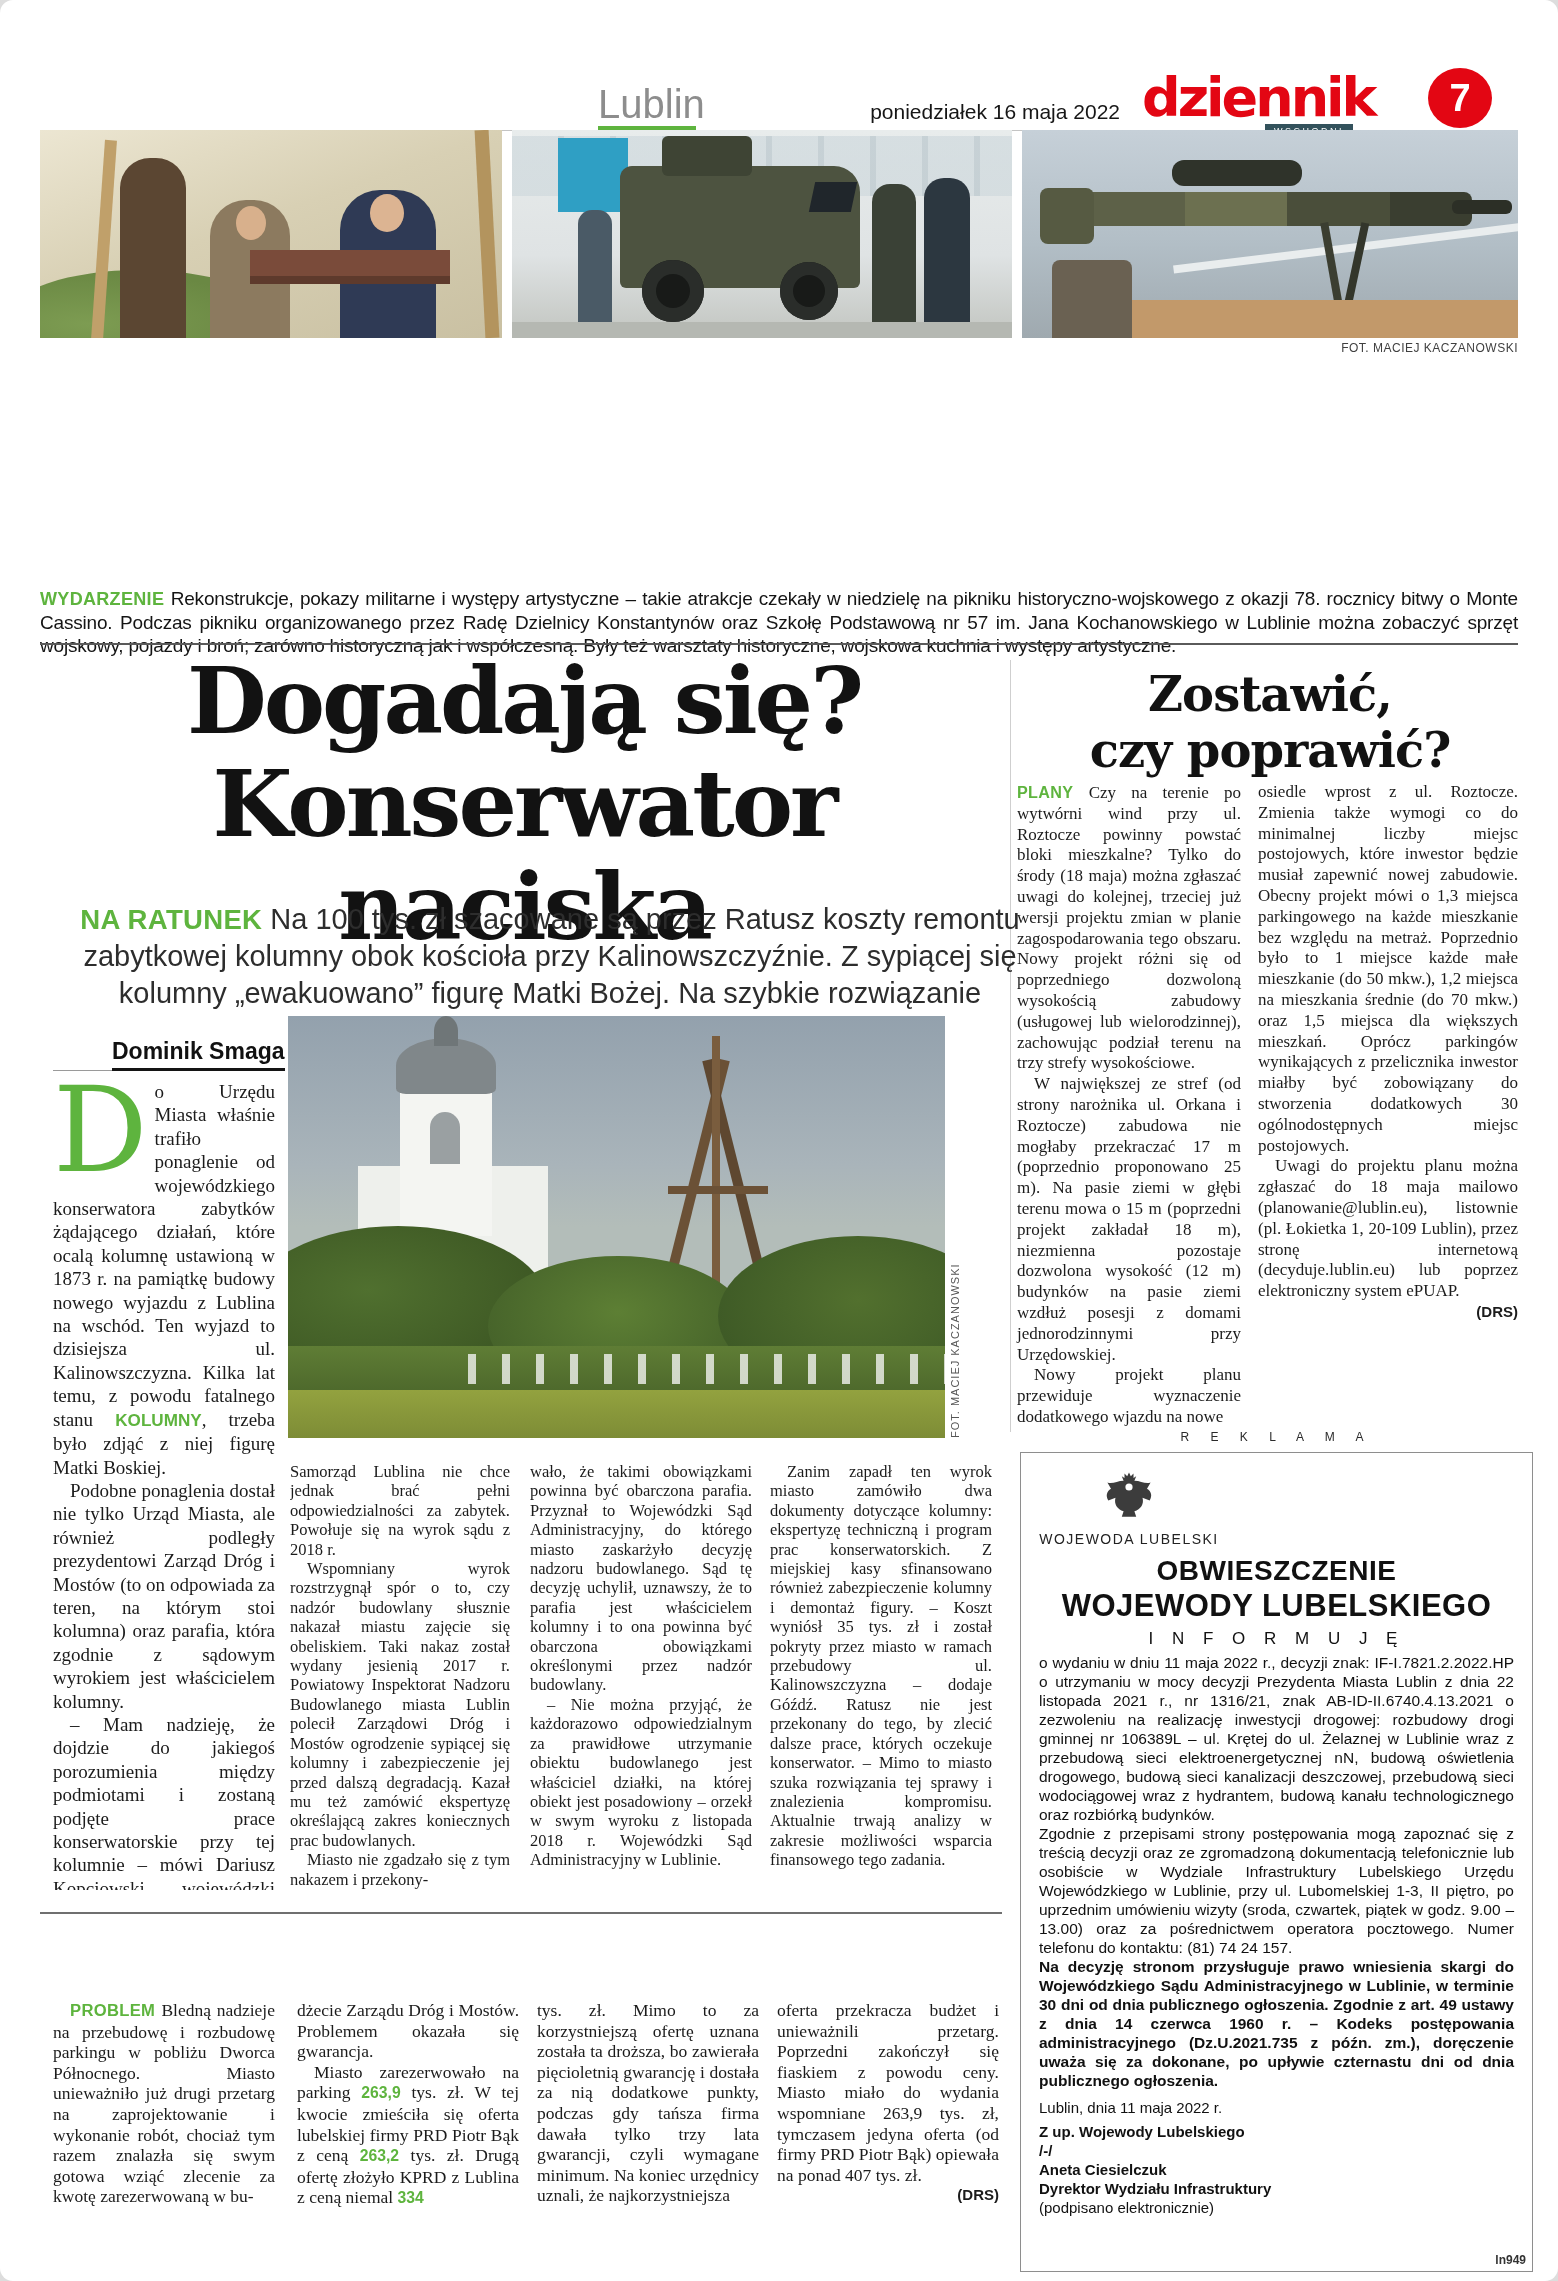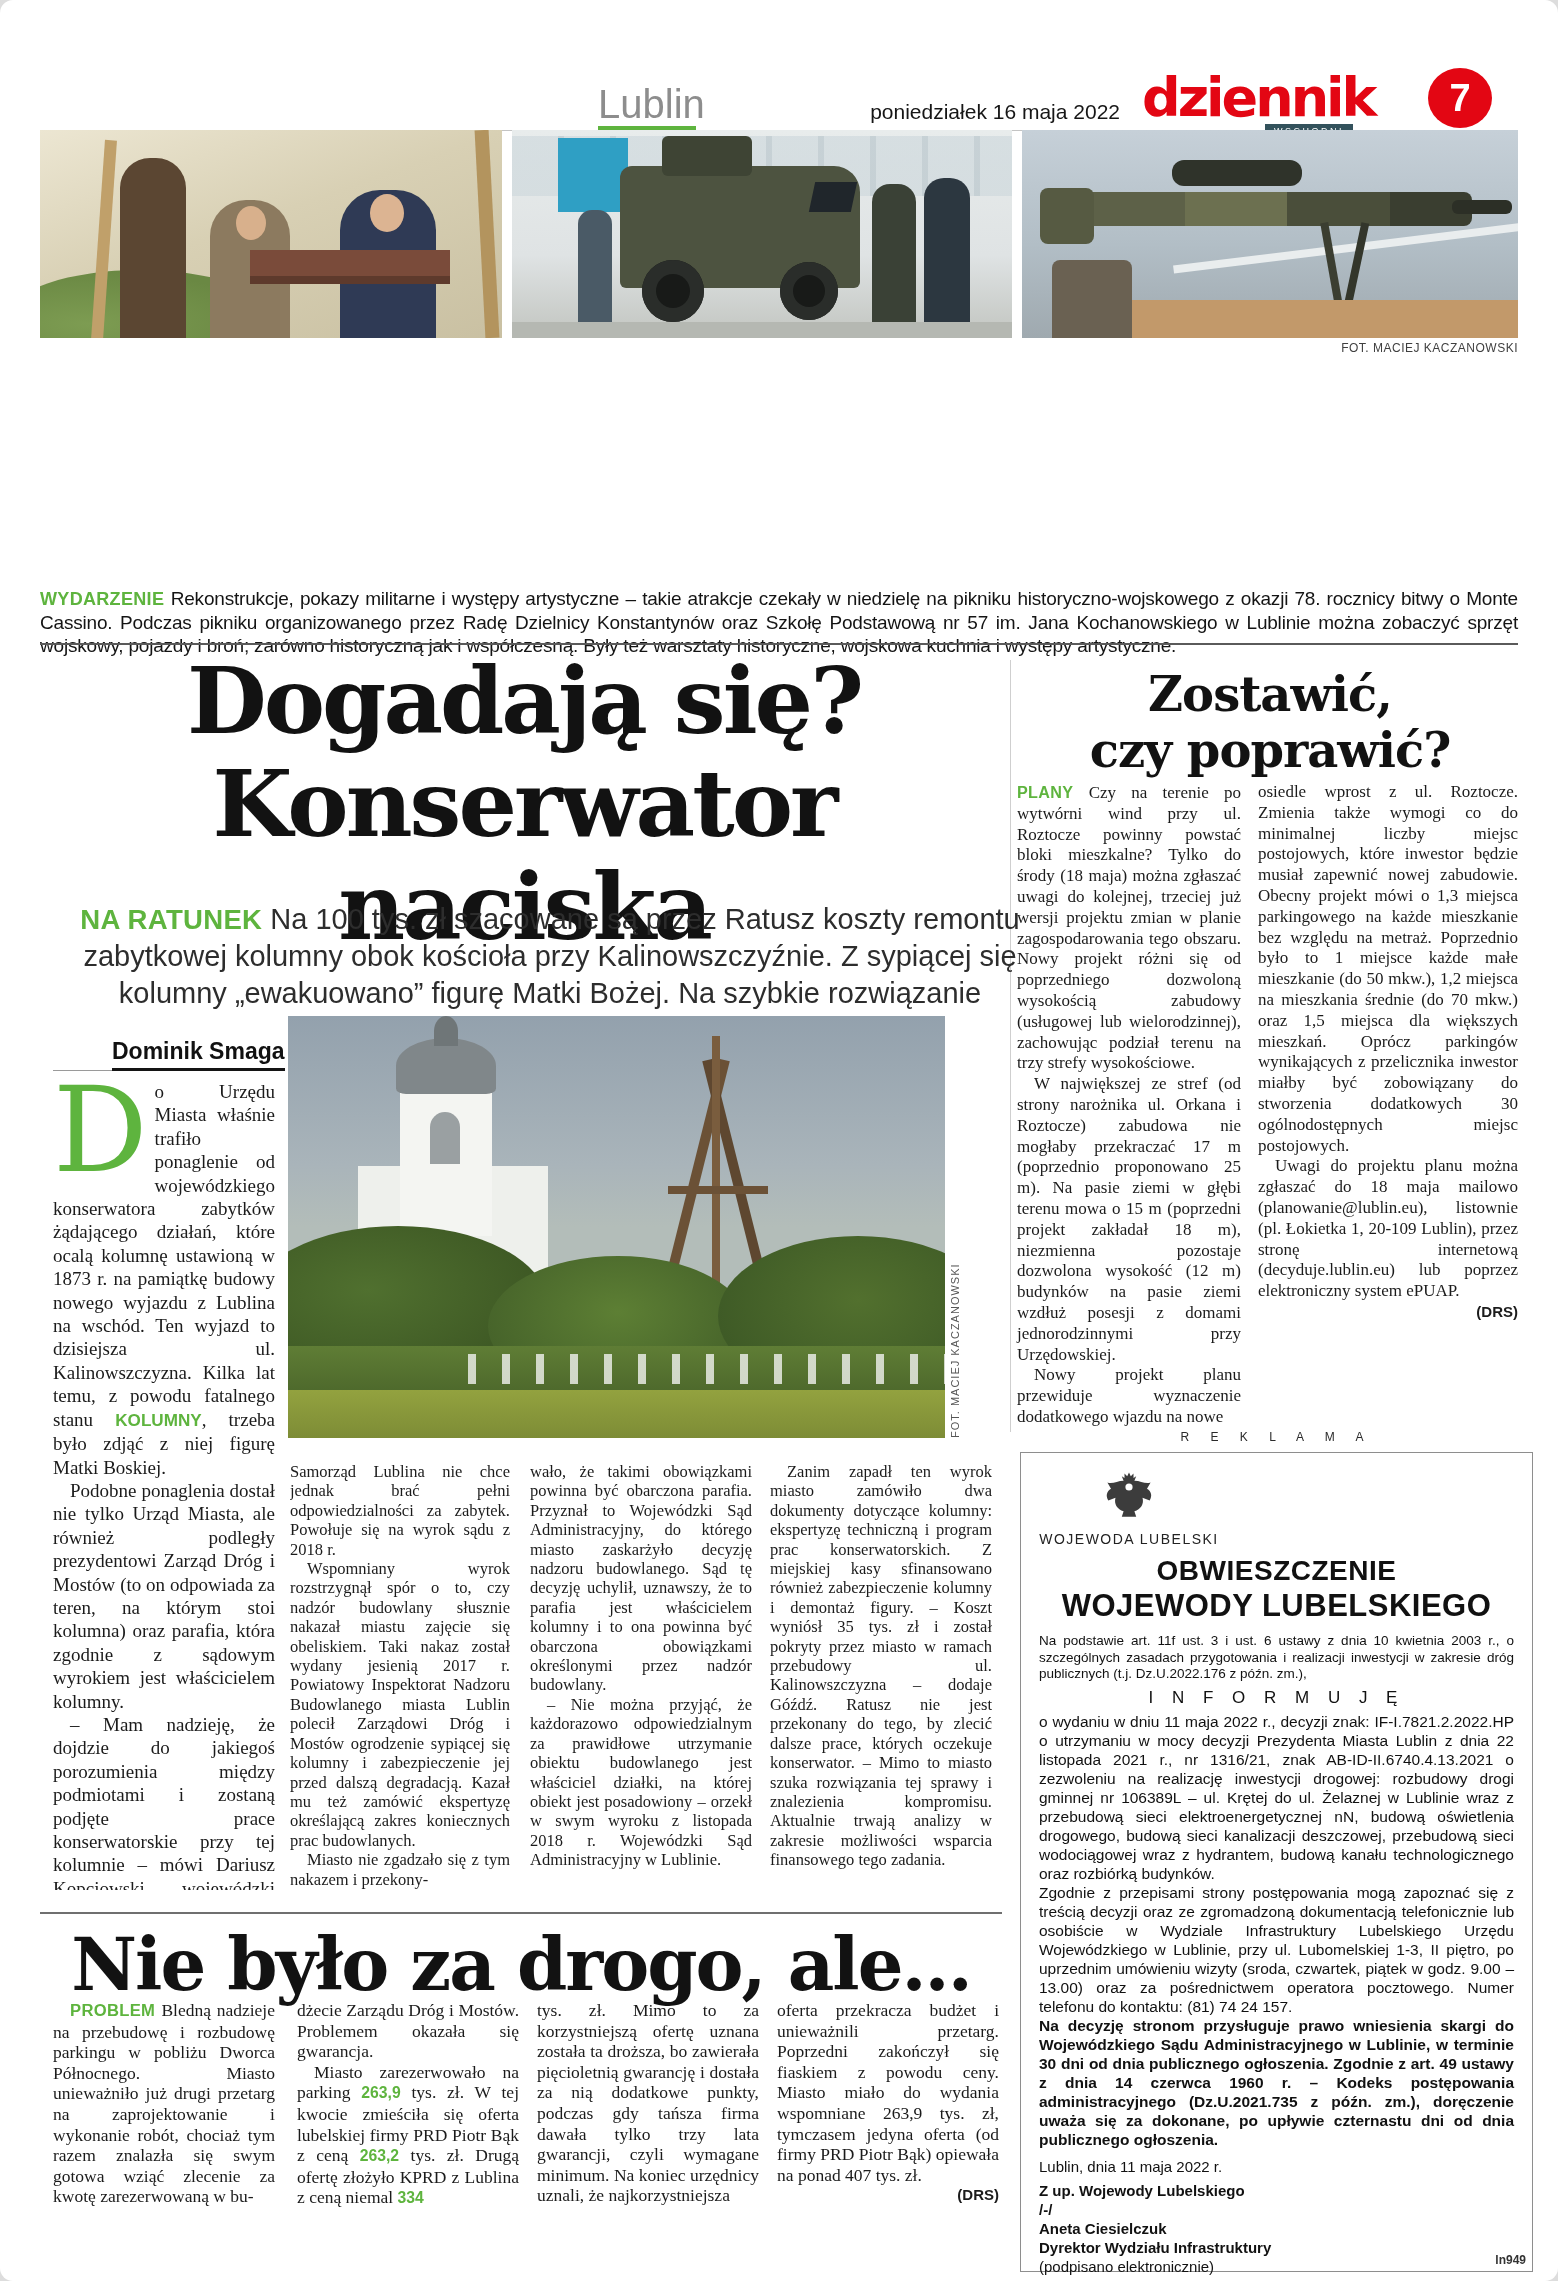--- a/index.html
+++ b/index.html
@@ -201,21 +201,20 @@
   </div>
   <div class="abs serifcol midcol" id="article-col3">
     <p>wało, że takimi obowiązkami powinna być obarczona parafia. Przyznał to Wojewódzki Sąd Administracyjny, do którego miasto zaskarżyło decyzję nadzoru budowlanego. Sąd tę decyzję uchylił, uznawszy, że to parafia jest właścicielem kolumny i to ona powinna być obarczona obowiązkami określonymi przez nadzór budowlany.</p>
     <p class="ind">– Nie można przyjąć, że każdorazowo odpowiedzialnym za prawidłowe utrzymanie obiektu budowlanego jest właściciel działki, na której obiekt jest posadowiony – orzekł w swym wyroku z listopada 2018 r. Wojewódzki Sąd Administracyjny w Lublinie.</p>
   </div>
   <div class="abs serifcol midcol" id="article-col4">
     <p class="ind">Zanim zapadł ten wyrok miasto zamówiło dwa dokumenty dotyczące kolumny: ekspertyzę techniczną i program prac konserwatorskich. Z miejskiej kasy sfinansowano również zabezpieczenie kolumny i demontaż figury. – Koszt wyniósł 35 tys. zł i został pokryty przez miasto w ramach przebudowy ul. Kalinowszczyzna – dodaje Góźdź. Ratusz nie jest przekonany do tego, by zlecić dalsze prace, których oczekuje konserwator. – Mimo to miasto szuka rozwiązania tej sprawy i znalezienia kompromisu. Aktualnie trwają analizy w zakresie możliwości wsparcia finansowego tego zadania.</p>
   </div>
 
   <div class="abs" id="bottom-rule"></div>
-  <h2 class="abs display" id="parking-headline" style="margin:0;">Nie było za drogo, ale...</h2>
   <div class="abs serifcol botcol" id="parking-col1">
     <p class="ind"><span class="kicker">PROBLEM </span><span>Bledną nadzieje na przebudowę i rozbudowę parkingu w pobliżu Dworca Północnego. Miasto unieważniło już drugi przetarg na zaprojektowanie i wykonanie robót, chociaż tym razem znalazła się swym gotowa wziąć zlecenie za kwotę zarezerwowaną w bu-</span></p>
   </div>
   <div class="abs serifcol botcol" id="parking-col2">
     <p>dżecie Zarządu Dróg i Mostów. Problemem okazała się gwarancja.</p>
     <p class="ind"><span>Miasto zarezerwowało na parking </span><span class="tag">263,9</span><span> tys. zł. W tej kwocie zmieściła się oferta lubelskiej firmy PRD Piotr Bąk z ceną </span><span class="tag">263,2</span><span> tys. zł. Drugą ofertę złożyło KPRD z Lublina z ceną niemal </span><span class="tag">334</span></p>
   </div>
   <div class="abs serifcol botcol" id="parking-col3">
     <p>tys. zł. Mimo to za korzystniejszą ofertę uznana została ta droższa, bo zawierała pięcioletnią gwarancję i dostała za nią dodatkowe punkty, podczas gdy tańsza firma dawała tylko trzy lata gwarancji, czyli wymagane minimum. Na koniec urzędnicy uznali, że najkorzystniejsza</p>
   </div>
@@ -228,21 +227,20 @@
   <div class="abs" id="ad-box">
     <div id="ad-emblem-wrap">
       <svg width="54" height="54" viewBox="0 0 60 60">
         <path d="M30 4 L32 8 L35 5 L35 10 L38 8 L36 13 C43 13 48 17 54 15 L50 22 C55 25 56 30 53 35 L45 32 C47 39 43 45 36 47 L38 53 L22 53 L24 47 C17 45 13 39 15 32 L7 35 C4 30 5 25 10 22 L6 15 C12 17 17 13 24 13 L22 8 L25 10 L25 5 L28 8 Z" fill="#3c3c3c"></path>
         <circle cx="30" cy="20" r="4" fill="#fff"></circle>
       </svg>
       <div id="ad-authority">WOJEWODA LUBELSKI</div>
     </div>
     <div id="ad-title1">OBWIESZCZENIE</div>
     <div id="ad-title2">WOJEWODY LUBELSKIEGO</div>
-    <p id="ad-intro" class="ad-p" style="font-size:13.5px;line-height:16.5px;">Na podstawie art. 11f ust. 3 i ust. 6 ustawy z dnia 10 kwietnia 2003 r., o szczególnych zasadach przygotowania i realizacji inwestycji w zakresie dróg publicznych (t.j. Dz.U.2022.176 z późn. zm.),</p>
     <div id="ad-informuje">I N F O R M U J Ę</div>
     <p class="ad-p">o wydaniu w dniu 11 maja 2022 r., decyzji znak: IF-I.7821.2.2022.HP o utrzymaniu w mocy decyzji Prezydenta Miasta Lublin z dnia 22 listopada 2021 r., nr 1316/21, znak AB-ID-II.6740.4.13.2021 o zezwoleniu na realizację inwestycji drogowej: rozbudowy drogi gminnej nr 106389L – ul. Krętej do ul. Żelaznej w Lublinie wraz z przebudową sieci elektroenergetycznej nN, budową oświetlenia drogowego, budową sieci kanalizacji deszczowej, przebudową sieci wodociągowej wraz z hydrantem, budową kanału technologicznego oraz rozbiórką budynków.</p>
     <p class="ad-p">Zgodnie z przepisami strony postępowania mogą zapoznać się z treścią decyzji oraz ze zgromadzoną dokumentacją telefonicznie lub osobiście w Wydziale Infrastruktury Lubelskiego Urzędu Wojewódzkiego w Lublinie, przy ul. Lubomelskiej 1-3, II piętro, po uprzednim umówieniu wizyty (sroda, czwartek, piątek w godz. 9.00 – 13.00) oraz za pośrednictwem operatora pocztowego. Numer telefonu do kontaktu: (81) 74 24 157.</p>
     <p class="ad-p bold">Na decyzję stronom przysługuje prawo wniesienia skargi do Wojewódzkiego Sądu Administracyjnego w Lublinie, w terminie 30 dni od dnia publicznego ogłoszenia. Zgodnie z art. 49 ustawy z dnia 14 czerwca 1960 r. – Kodeks postępowania administracyjnego (Dz.U.2021.735 z późn. zm.), doręczenie uważa się za dokonane, po upływie czternastu dni od dnia publicznego ogłoszenia.</p>
     <div id="ad-date">Lublin, dnia 11 maja 2022 r.</div>
     <div id="ad-sign">
       <div>Z up. Wojewody Lubelskiego</div>
       <div>/-/</div>
       <div>Aneta Ciesielczuk</div>
       <div>Dyrektor Wydziału Infrastruktury</div>

